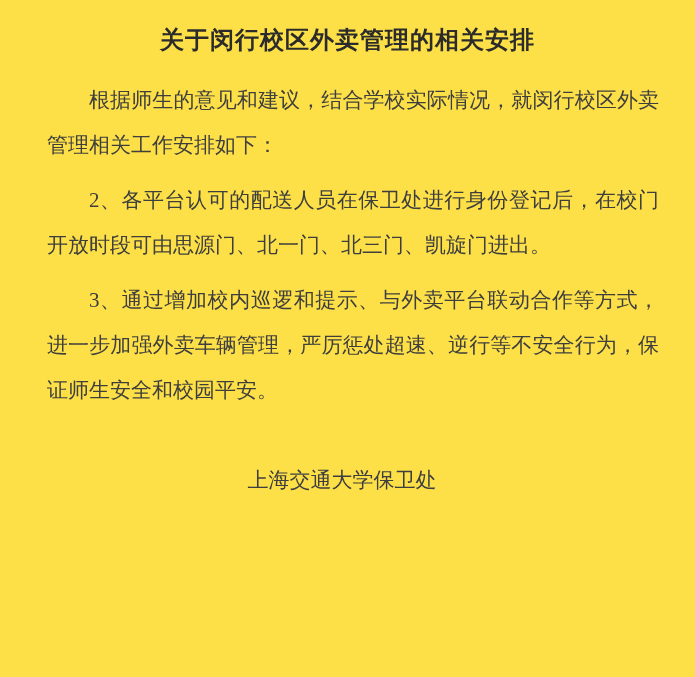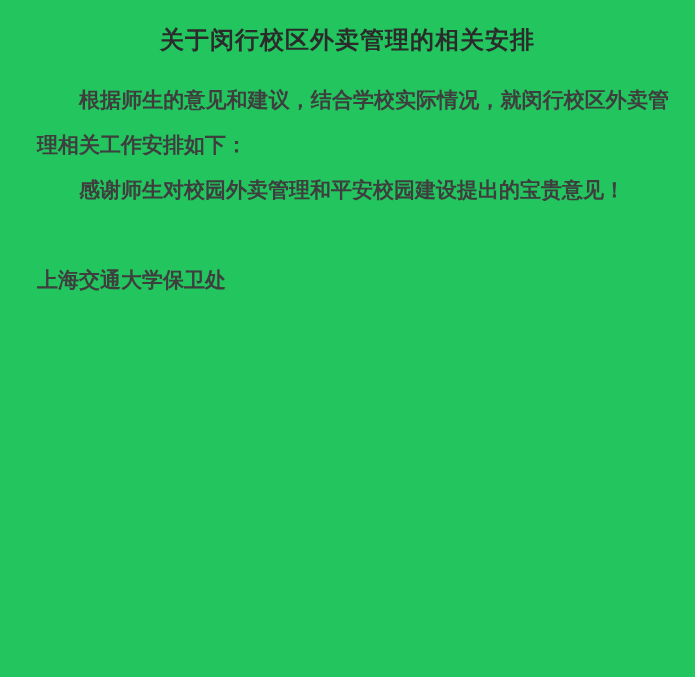--- a/index.html
+++ b/index.html
@@ -4,21 +4,21 @@
 <style>
   html, body {
     margin: 0;
     padding: 0;
     background: #ffffff;
   }
   .page {
     position: relative;
     width: 695px;
     height: 677px;
-    background: #22c55e;
+    background: #fde047;
     overflow: hidden;
     font-family: "Liberation Serif", serif;
   }
   .doc-title {
     margin: 0;
     padding-top: 24px;
     text-align: center;
     font-family: "Liberation Sans", sans-serif;
     font-size: 24px;
     font-weight: 700;
@@ -29,38 +29,38 @@
     width: 632px;
     margin-left: 37px;
     margin-top: 22px;
     font-size: 21px;
     line-height: 45px;
     color: #3e3e3e;
     text-align: justify;
     text-justify: inter-character;
   }
   .doc-body p {
-    margin: 0;
+    margin: 10px;
     text-indent: 2em;
-    font-weight: bold;
   }
   .doc-body p.closing {
     text-indent: 0;
-    text-align: left;
+    text-align: center;
     padding-right: 22px;
   }
   .doc-body p.signature {
     margin-top: 45px;
   }
 </style>
 </head>
 <body>
 
 <div class="page">
   <h1 class="doc-title">关于闵行校区外卖管理的相关安排</h1>
 
   <div class="doc-body">
     <p>根据师生的意见和建议，结合学校实际情况，就闵行校区外卖管理相关工作安排如下：</p>
-    <p>感谢师生对校园外卖管理和平安校园建设提出的宝贵意见！</p>
+    <p>2、各平台认可的配送人员在保卫处进行身份登记后，在校门开放时段可由思源门、北一门、北三门、凯旋门进出。</p>
+    <p>3、通过增加校内巡逻和提示、与外卖平台联动合作等方式，进一步加强外卖车辆管理，严厉惩处超速、逆行等不安全行为，保证师生安全和校园平安。</p>
 
     <p class="closing signature">上海交通大学保卫处</p>
   </div>
 </div>
 
 </body></html>

